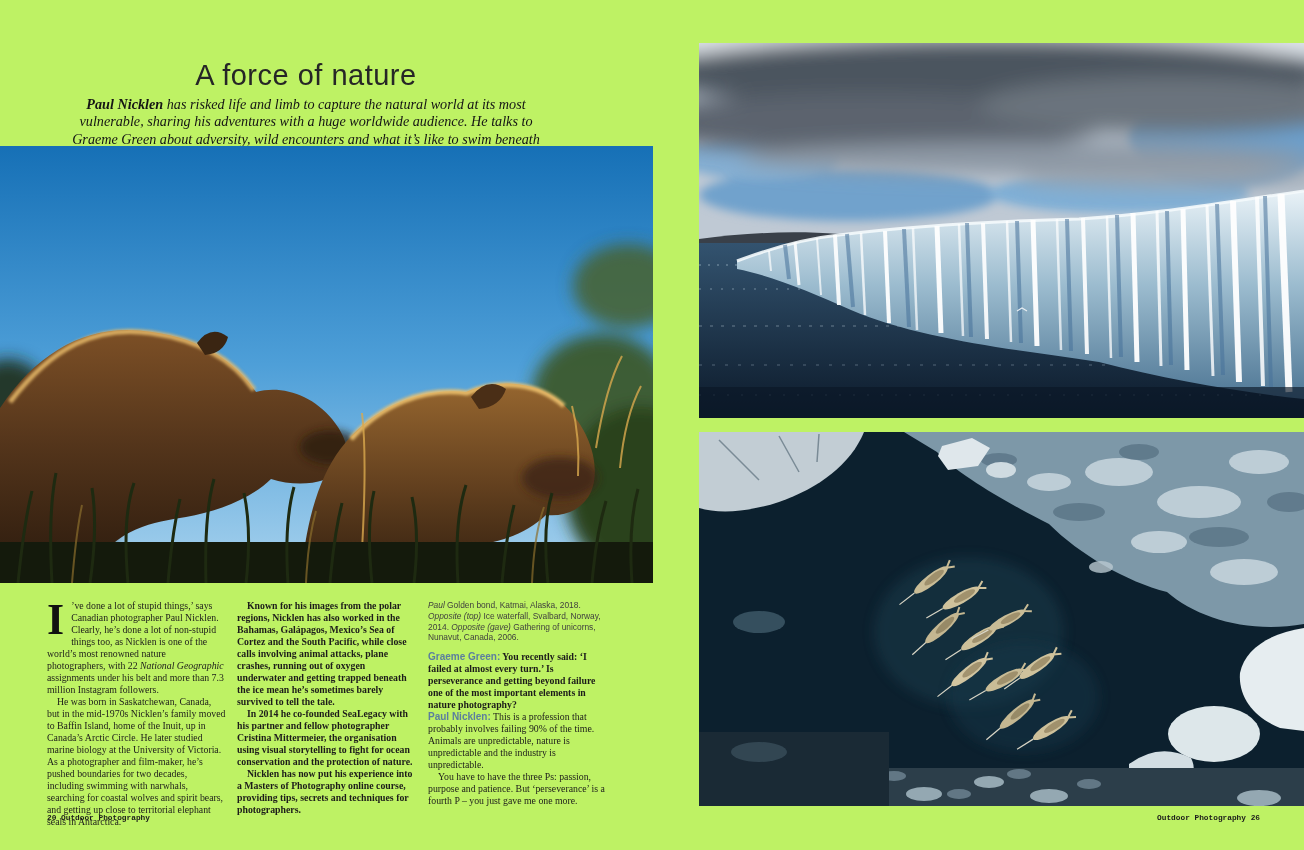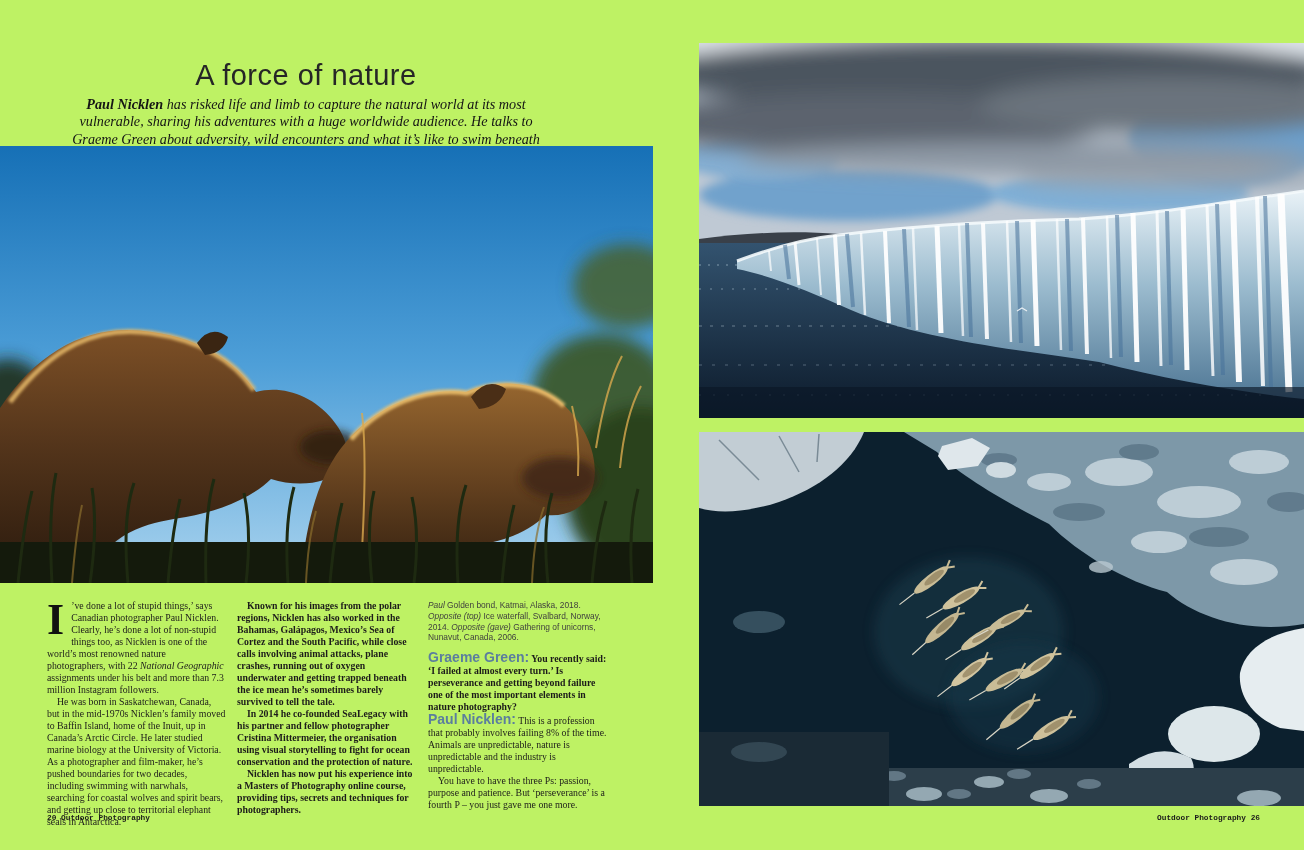--- a/index.html
+++ b/index.html
@@ -23,21 +23,21 @@
   .col{top:600px;font-size:9.8px;line-height:12px;}
   .col p{margin:0;}
   .col1{left:47px;width:179px;}
   .col2{left:237px;width:179px;font-weight:bold;}
   .col3{left:428px;width:182px;}
   .indent{text-indent:10px;}
   .dropcap{float:left;font-weight:700;font-size:44px;line-height:.82;
            padding:2px 7px 0 0;color:#111;}
   .caption{font-family:"Liberation Sans",sans-serif;font-size:8.4px;line-height:10.8px;
            color:#3f3f3e;margin-bottom:8px !important;}
-  .qa .qname{font-family:"Liberation Sans",sans-serif;font-weight:700;font-size:14px;margin-top:32px;}
+  .qa .qname{font-family:"Liberation Sans",sans-serif;font-weight:700;font-size:10px;margin-top:32px;}
   .q-bold{font-weight:700;margin-top:32px;}
   
   .folio{font-family:Liberation Mono, monospace;font-weight:700;font-size:7.8px;color:#1a1a1a;}
   .folio-left{left:47px;top:814px;}
   .folio-right{right:44px;top:814px;}
 </style>
 </head>
 <body>
 
 <div class="spread">
@@ -350,21 +350,21 @@
   <div class="abs col col2">
     <p class="indent">Known for his images from the polar regions, Nicklen has also worked in the Bahamas, Galápagos, Mexico’s Sea of Cortez and the South Pacific, while close calls involving animal attacks, plane crashes, running out of oxygen underwater and getting trapped beneath the ice mean he’s sometimes barely survived to tell the tale.</p>
     <p class="indent">In 2014 he co-founded SeaLegacy with his partner and fellow photographer Cristina Mittermeier, the organisation using visual storytelling to fight for ocean conservation and the protection of nature.</p>
     <p class="indent">Nicklen has now put his experience into a Masters of Photography online course, providing tips, secrets and techniques for photographers.</p>
   </div>
 
   <div class="abs col col3">
     <p class="caption"><i>Paul</i><span> Golden bond, Katmai, Alaska, 2018. </span><i>Opposite (top)</i><span> Ice waterfall, Svalbard, Norway, 2014. </span><i>Opposite (gave)</i><span> Gathering of unicorns, Nunavut, Canada, 2006.</span></p>
     <div class="qa">
       <p><span class="qname interviewer" style="color: rgb(91, 126, 158);">Graeme Green:</span><span class="q-bold"> You recently said: ‘I failed at almost every turn.’ Is perseverance and getting beyond failure one of the most important elements in nature photography?</span></p>
-      <p><span class="qname interviewer" style="color: rgb(91, 126, 158);">Paul Nicklen:</span><span> This is a profession that probably involves failing 8% of the time. Animals are unpredictable, nature is unpredictable and the industry is unpredictable.</span></p>
+      <p><span class="qname interviewer" style="color: rgb(91, 126, 158);">Paul Nicklen:</span><span> This is a profession that probably involves failing 90% of the time. Animals are unpredictable, nature is unpredictable and the industry is unpredictable.</span></p>
       <p class="indent">You have to have the three Ps: passion, purpose and patience. But ‘perseverance’ is a fourth P – you just gave me one more.</p>
     </div>
   </div>
 
   <div class="abs folio folio-left">20 Outdoor Photography</div>
   <div class="abs folio folio-right">Outdoor Photography 26</div>
 
 </div>
 
 </body></html>

